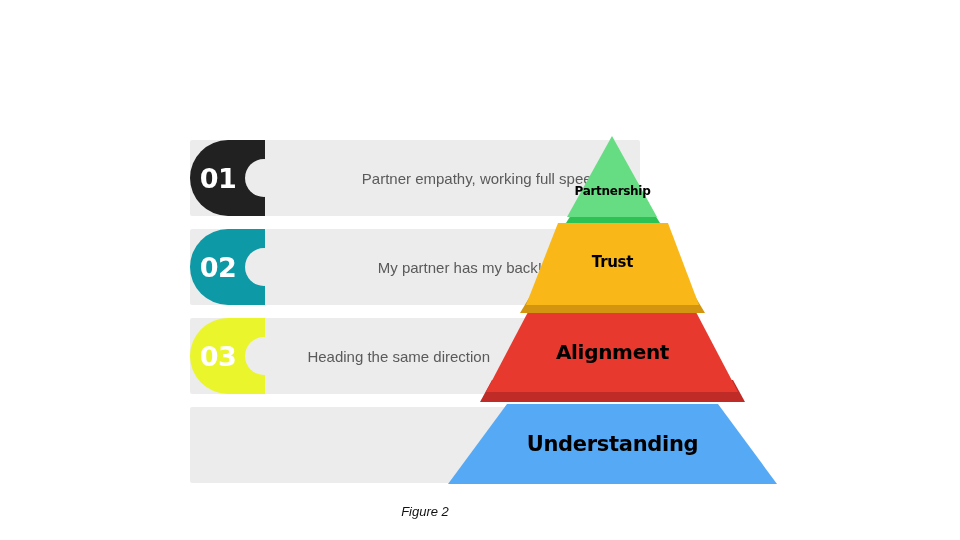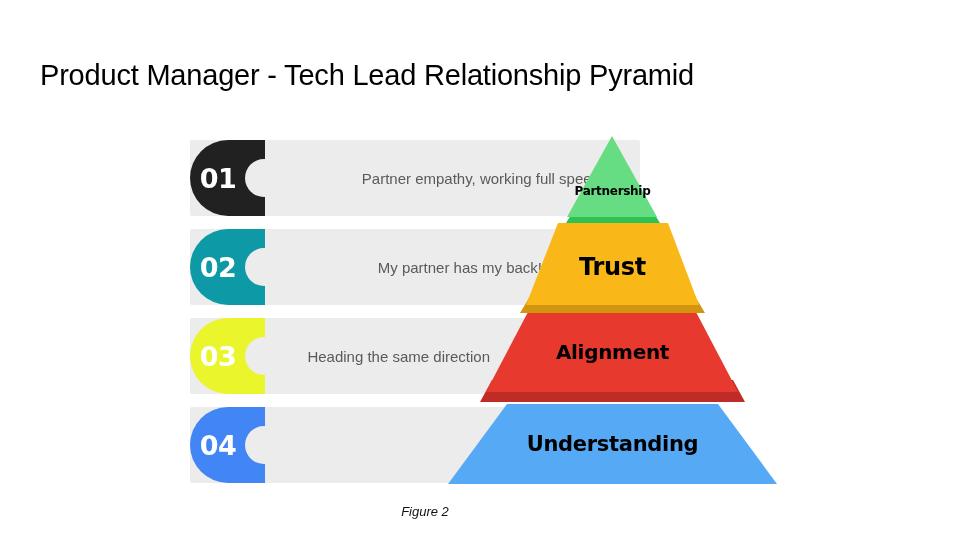--- a/index.html
+++ b/index.html
@@ -135,21 +135,20 @@
     font-style: italic;
     font-size: 13px;
     color: #111111;
   }
 </style>
 </head>
 <body>
 
 <div id="slide">
 
-  <div id="page-title">Product Manager - Tech Lead Relationship Pyramid</div>
 
   <div id="diagram">
 
     <div class="row" style="top:140px; width:450px;">
       <div class="row-bar" style="width:450px;"></div>
       <div class="row-desc" style="left:80px; width:330px;">Partner empathy, working full speed</div>
       <div class="row-badge" style="background:#212121;">
         <div class="row-notch"></div>
         <div class="row-num">01</div>
       </div>
@@ -168,24 +167,20 @@
       <div class="row-bar" style="width:450px;"></div>
       <div class="row-desc" style="left:80px; width:220px;">Heading the same direction</div>
       <div class="row-badge" style="background:#EAF62B;">
         <div class="row-notch"></div>
         <div class="row-num">03</div>
       </div>
     </div>
 
     <div class="row" style="top:407px; width:450px;">
       <div class="row-bar" style="width:450px;"></div>
-      <div class="row-badge" style="background:#4285F4;">
-        <div class="row-notch"></div>
-        <div class="row-num">04</div>
-      </div>
     </div>
 
     <div class="tier" style="left:480px; top:310px; width:265px; height:96px;">
       <svg width="265" height="96" viewBox="0 0 265 96">
         <polygon points="12,70 253,70 265,92 0,92" fill="#BF2B26"></polygon>
         <polygon points="48,2 216,2 258,82 6,82" fill="#E8392F"></polygon>
       </svg>
       <div class="tier-label" style="left:0; top:30px; width:265px; font-size:20px;">Alignment</div>
     </div>
 
@@ -194,21 +189,21 @@
         <polygon points="67,0 278,0 337,80 8,80" fill="#56AAF5"></polygon>
       </svg>
       <div class="tier-label" style="left:0; top:28px; width:345px; font-size:21px;">Understanding</div>
     </div>
 
     <div class="tier" style="left:520px; top:221px; width:185px; height:96px;">
       <svg width="185" height="96" viewBox="0 0 185 96">
         <polygon points="12,72 173,72 185,92 0,92" fill="#D3950F"></polygon>
         <polygon points="38,2 148,2 179,84 6,84" fill="#F9B817"></polygon>
       </svg>
-      <div class="tier-label" style="left:0; top:32px; width:185px; font-size:24px;">Trust</div>
+      <div class="tier-label" style="left:0; top:32px; width:185px; font-size:15px;">Trust</div>
     </div>
 
     <div class="tier" style="left:560px; top:133px; width:105px; height:96px;">
       <svg width="105" height="96" viewBox="0 0 105 96">
         <polygon points="16,74 90,74 100,90 6,90" fill="#2EC154"></polygon>
         <polygon points="52,3 97,84 7,84" fill="#66DD82"></polygon>
       </svg>
       <div class="tier-label" style="left:0; top:51px; width:105px; font-size:12px;">Partnership</div>
     </div>
 

